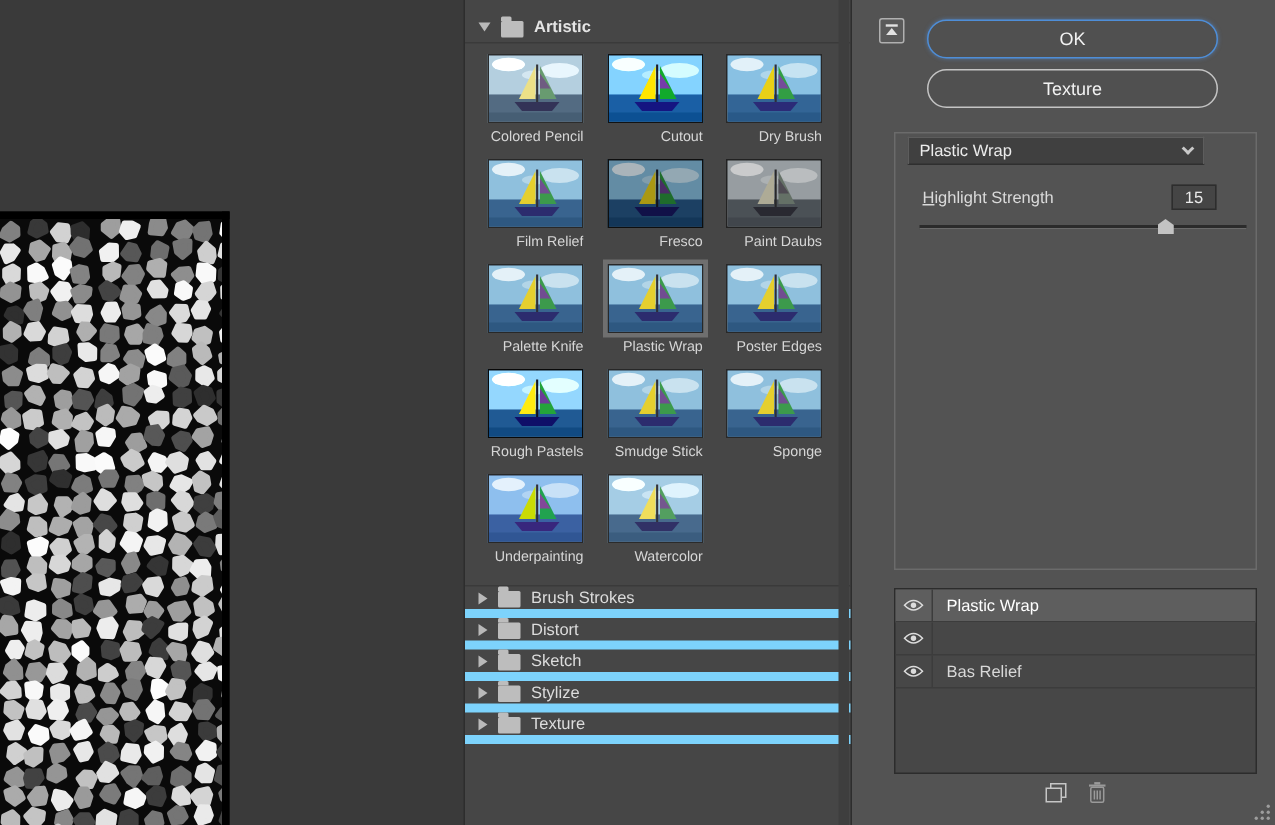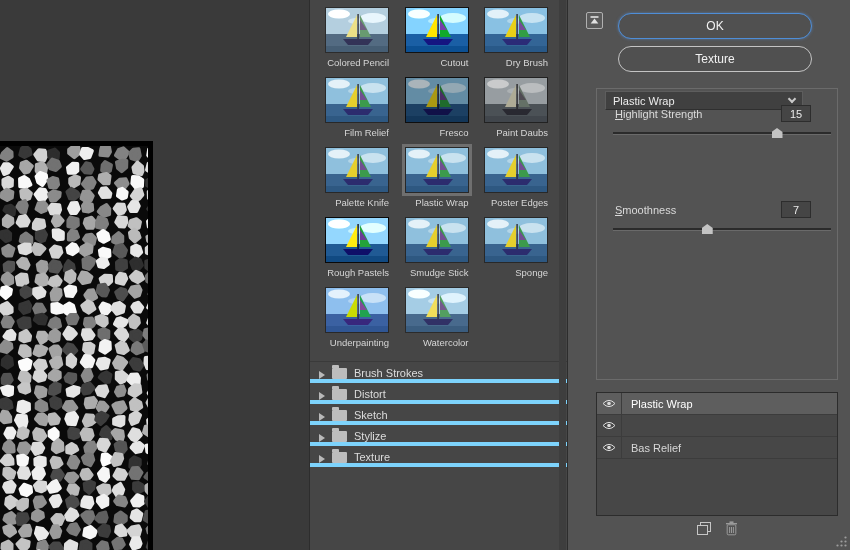--- a/index.html
+++ b/index.html
@@ -28,36 +28,36 @@
   .tcell:nth-child(1) .timg{filter:saturate(.5) brightness(1.1)}
   .tcell:nth-child(2) .timg{filter:saturate(1.3) contrast(1.25)}
   .tcell:nth-child(3) .timg{filter:saturate(1.15)}
   .tcell:nth-child(5) .timg{filter:brightness(.72) contrast(1.15)}
   .tcell:nth-child(6) .timg{filter:grayscale(.85) brightness(.85)}
   .tcell:nth-child(10) .timg{filter:contrast(1.35)}
   .tcell:nth-child(13) .timg{filter:saturate(1.25) hue-rotate(10deg)}
   .tcell:nth-child(14) .timg{filter:saturate(.75) brightness(1.08)}
   .tcell:nth-child(15) .timg{filter:brightness(1.15)}
   .cat-rows{margin-top:13px;border-top:1px solid #3a3a3a}
-  .cat-row{display:flex;align-items:flex-end;gap:7px;height:21px;padding:0 9px;border-bottom:4px solid #7dd3fc;cursor:pointer}
+  .cat-row{display:flex;align-items:center;gap:7px;height:21px;padding:0 9px;border-bottom:6px solid #7dd3fc;cursor:pointer}
   .cat-row .lbl{font-size:11px;color:#dcdcdc}
   .scroll-track{position:absolute;right:1px;top:0;width:7px;height:550px;background:#3e3e3e}
 
   
   .rightpanel{position:absolute;left:569px;top:0;width:281px;height:461px}
   .collapse-btn{position:absolute;left:17px;top:12px;width:17px;height:17px;background:#5a5a5a;border:1px solid #b0b0b0;border-radius:2px;display:flex;align-items:center;justify-content:center;cursor:pointer;padding:0}
   .okbtn,.defbtn{position:absolute;left:49px;width:194px;height:26px;border-radius:13px;background:#505050;font-size:12px;color:#f2f2f2;cursor:pointer;font-family:inherit}
   .okbtn{top:13px;border:1px solid #4e8ed8;box-shadow:0 0 3px rgba(90,150,225,.55)}
   .defbtn{top:46px;border:1px solid #c4c4c4}
   .group{position:absolute;left:27px;top:88px;width:242px;height:292px;border:1px solid #6b6b6b}
   .select{position:absolute;left:8px;top:2px;width:198px;height:19px;background:#404040;border:1px solid #5d5d5d;border-bottom-color:#2f2f2f;display:flex;align-items:center;justify-content:space-between;padding:0 7px;cursor:pointer}
   .select .val{font-size:11px;color:#ececec}
   .chev{width:6px;height:6px;border-right:2px solid #c9c9c9;border-bottom:2px solid #c9c9c9;transform:rotate(45deg);margin-top:-3px;flex:0 0 auto}
   .sblock{position:absolute;left:0;width:100%}
-  .sblock.s1{top:16px}.sblock.s2{top:71px}.sblock.s3{top:112px}
+  .sblock.s1{top:34px}.sblock.s2{top:71px}.sblock.s3{top:112px}
   .srow{display:flex;justify-content:space-between;align-items:center;padding:0 26px 0 18px}
   .slabel{font-size:11px;color:#dadada}
   .slabel::first-letter{text-decoration:underline}
   .svalue{width:30px;height:17px;background:#454545;border:1px solid #2d2d2d;font-size:11px;color:#eaeaea;display:flex;align-items:center;justify-content:center}
   .strack{position:relative;margin:10px 6px 0 16px;height:3px;background:#2b2b2b;border-bottom:1px solid #6a6a6a}
   .sthumb{position:absolute;top:-4px;width:11px;height:10px;background:#c3c3c3;clip-path:polygon(50% 0,100% 40%,100% 100%,0 100%,0 40%);cursor:pointer}
 
   
   .layers{position:absolute;left:27px;top:392px;width:242px;height:124px;background:#474747;border:1px solid #2c2c2c}
   .lrow{display:flex;align-items:stretch;height:22px;border-bottom:1px solid #3c3c3c;cursor:pointer}
@@ -415,20 +415,25 @@
         <polygon points="105.5,430.2 100.3,430.4 97.2,427.2 98.5,421.3 105.1,420.6 108.6,425.6" fill="rgb(86,86,86)" stroke="rgb(86,86,86)" stroke-width="3.5" stroke-linejoin="round"></polygon>
         <polygon points="117.4,433.2 112.7,428.5 114.4,424.7 120.8,424.6 123.0,428.5 121.3,433.9" fill="rgb(79,79,79)" stroke="rgb(79,79,79)" stroke-width="3.5" stroke-linejoin="round"></polygon>
         <polygon points="141.4,427.1 138.7,432.2 131.6,432.0 129.9,427.5 131.2,421.6 137.8,421.4" fill="rgb(216,216,216)" stroke="rgb(216,216,216)" stroke-width="3.5" stroke-linejoin="round"></polygon>
         <polygon points="150.9,431.7 145.3,430.5 144.6,423.5 148.1,421.3 153.7,421.5 156.4,426.1" fill="rgb(254,254,254)" stroke="rgb(254,254,254)" stroke-width="3.5" stroke-linejoin="round"></polygon>
         <polygon points="161.1,427.1 163.5,422.8 168.6,421.0 172.1,424.1 170.4,429.6 164.2,431.3" fill="rgb(80,80,80)" stroke="rgb(80,80,80)" stroke-width="3.5" stroke-linejoin="round"></polygon>
       </svg>
   </div>
 </div>
 
 <div class="filters">
+  <div class="cat-header">
+    <span class="tri down"></span>
+    <span class="folder"></span>
+    <span class="cat-label">Artistic</span>
+  </div>
 
   <div class="tgrid">
     <div class="tcell">
       <div class="timg">
           <svg viewBox="0 0 64 46" width="64" height="46" preserveAspectRatio="none">
             <rect width="64" height="26" fill="#8fc0dd"></rect>
             <rect y="26" width="64" height="20" fill="#39648f"></rect>
             <ellipse cx="13" cy="6" rx="11" ry="4.5" fill="#e9f3f9" opacity="0.95"></ellipse>
             <ellipse cx="47" cy="10" rx="13" ry="5" fill="#d4e7f2" opacity="0.85"></ellipse>
             <ellipse cx="30" cy="13" rx="8" ry="3" fill="#bcd9ea" opacity="0.8"></ellipse>
@@ -730,29 +735,20 @@
       <div class="srow">
         <span class="slabel">Highlight Strength</span>
         <span class="svalue">15</span>
       </div>
       <div class="strack">
         <span class="sthumb" style="left: calc(75% - 5px);"></span>
       </div>
     </div>
 
 
-    <div class="sblock s3">
-      <div class="srow">
-        <span class="slabel">Smoothness</span>
-        <span class="svalue">7</span>
-      </div>
-      <div class="strack">
-        <span class="sthumb" style="left: calc(43% - 5px);"></span>
-      </div>
-    </div>
   </div>
 
   <div class="layers">
     <div class="lrow selected">
       <span class="eyecell">
         <svg width="14" height="9" viewBox="0 0 14 9">
           <path d="M1 4.5 Q7 -1.8 13 4.5 Q7 10.8 1 4.5 Z" fill="none" stroke="#dcdcdc" stroke-width="1"></path>
           <circle cx="7" cy="4.5" r="1.8" fill="#dcdcdc"></circle>
         </svg>
       </span>

